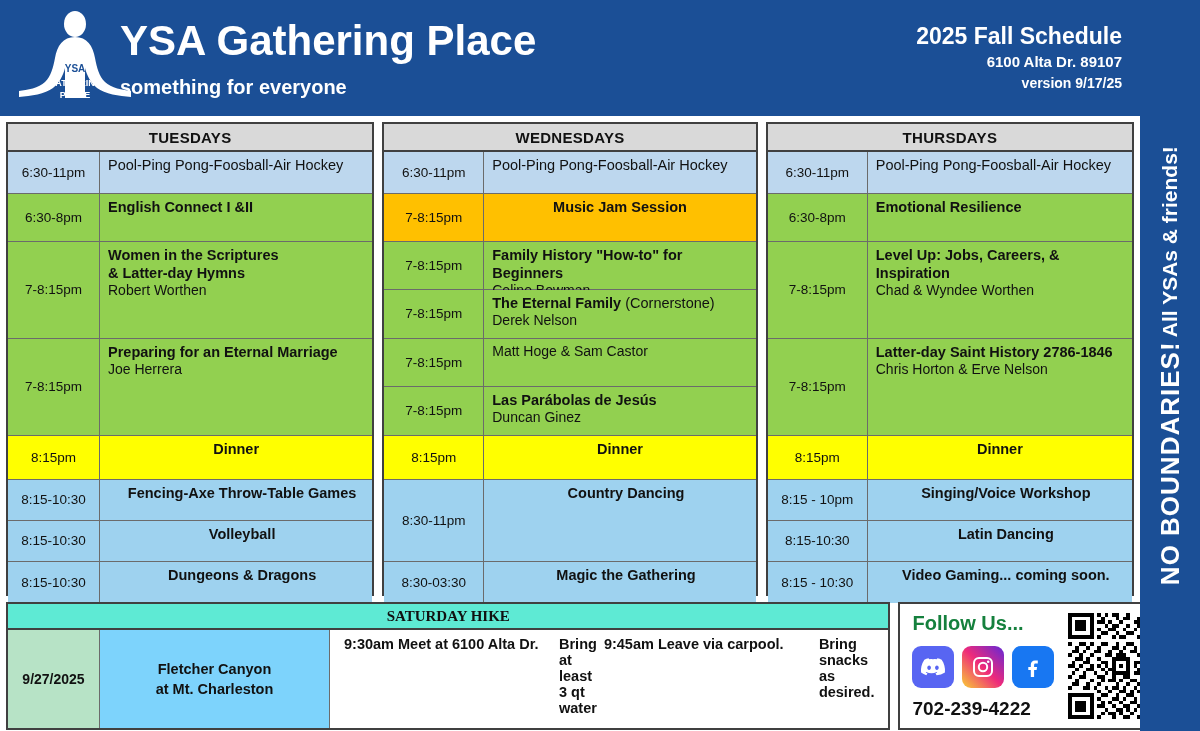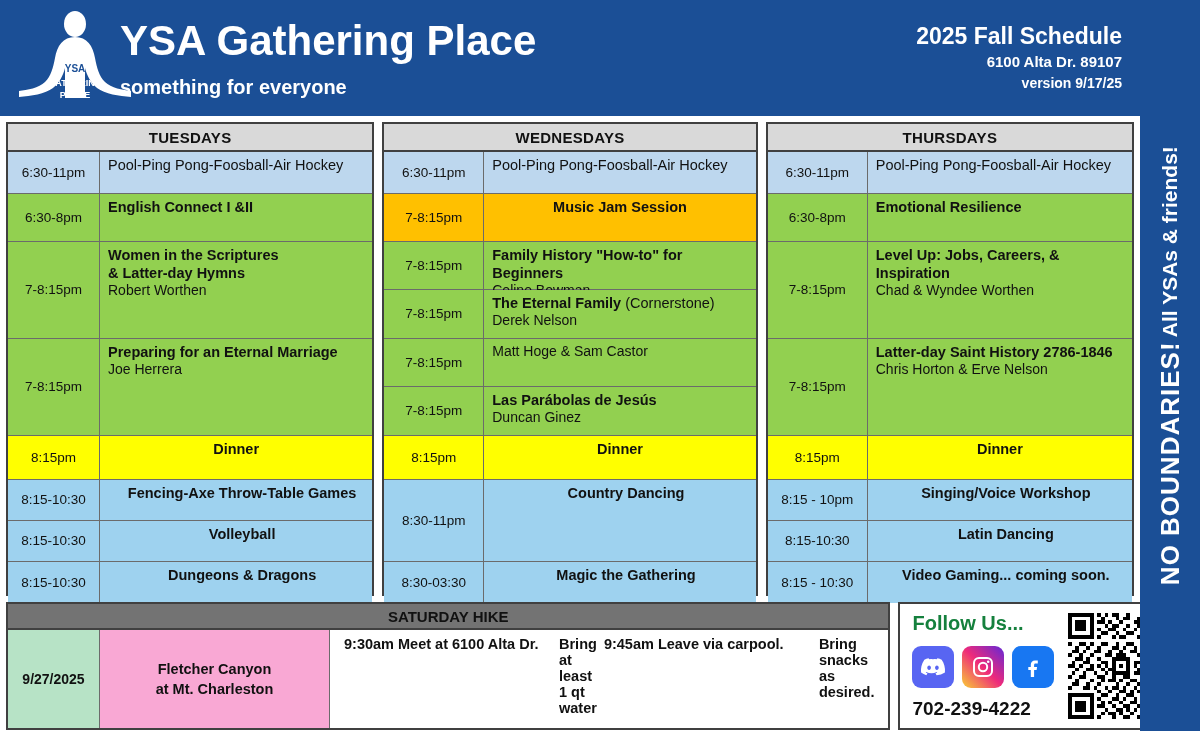--- a/index.html
+++ b/index.html
@@ -153,44 +153,45 @@
     height: 128px;
   }
   .hike {
     flex: 1;
     border: 2px solid #404040;
     display: flex;
     flex-direction: column;
     background: #fff;
   }
   .hike-head {
-    background: #737373;
+    background: #5eead4;
     border-bottom: 2px solid #404040;
     text-align: center;
     font-size: 15px;
     font-weight: bold;
     padding: 4px 0 3px;
     color: #111;
+    font-family: Liberation Serif, serif;
   }
   .hike-body { flex: 1; display: flex; flex-direction: row; }
   .hike-date {
     width: 92px;
     flex: none;
     border-right: 1px solid #6b6b6b;
     display: flex; align-items: center; justify-content: center;
     font-size: 14px; font-weight: bold; color: #111;
     background: #b7e3c6;
   }
   .hike-loc {
     width: 230px;
     flex: none;
     border-right: 1px solid #6b6b6b;
     display: flex; flex-direction: column; align-items: center; justify-content: center;
     font-size: 14.5px; font-weight: bold; color: #111;
-    background: #f9a8d4;
+    background: #7dd3fc;
     line-height: 1.4;
   }
   .hike-det {
     flex: 1;
     display: flex;
     flex-direction: row;
     justify-content: center;
     padding: 6px 14px;
     gap: 7px;
   }
@@ -489,21 +490,21 @@
           <div class="hike-head">SATURDAY  HIKE</div>
           <div class="hike-body">
             <div class="hike-date">9/27/2025</div>
             <div class="hike-loc">
               <div>Fletcher Canyon</div>
               <div>at Mt. Charleston</div>
             </div>
             <div class="hike-det">
               <div class="hike-line">
                 <span class="a">9:30am  Meet at 6100 Alta Dr.</span>
-                <span class="b">Bring at least 1 qt water</span>
+                <span class="b">Bring at least 3 qt water</span>
               </div>
               <div class="hike-line">
                 <span class="a">9:45am  Leave via carpool.</span>
                 <span class="b">Bring snacks as desired.</span>
               </div>
             </div>
           </div>
         </div>
 
         <div class="follow">

